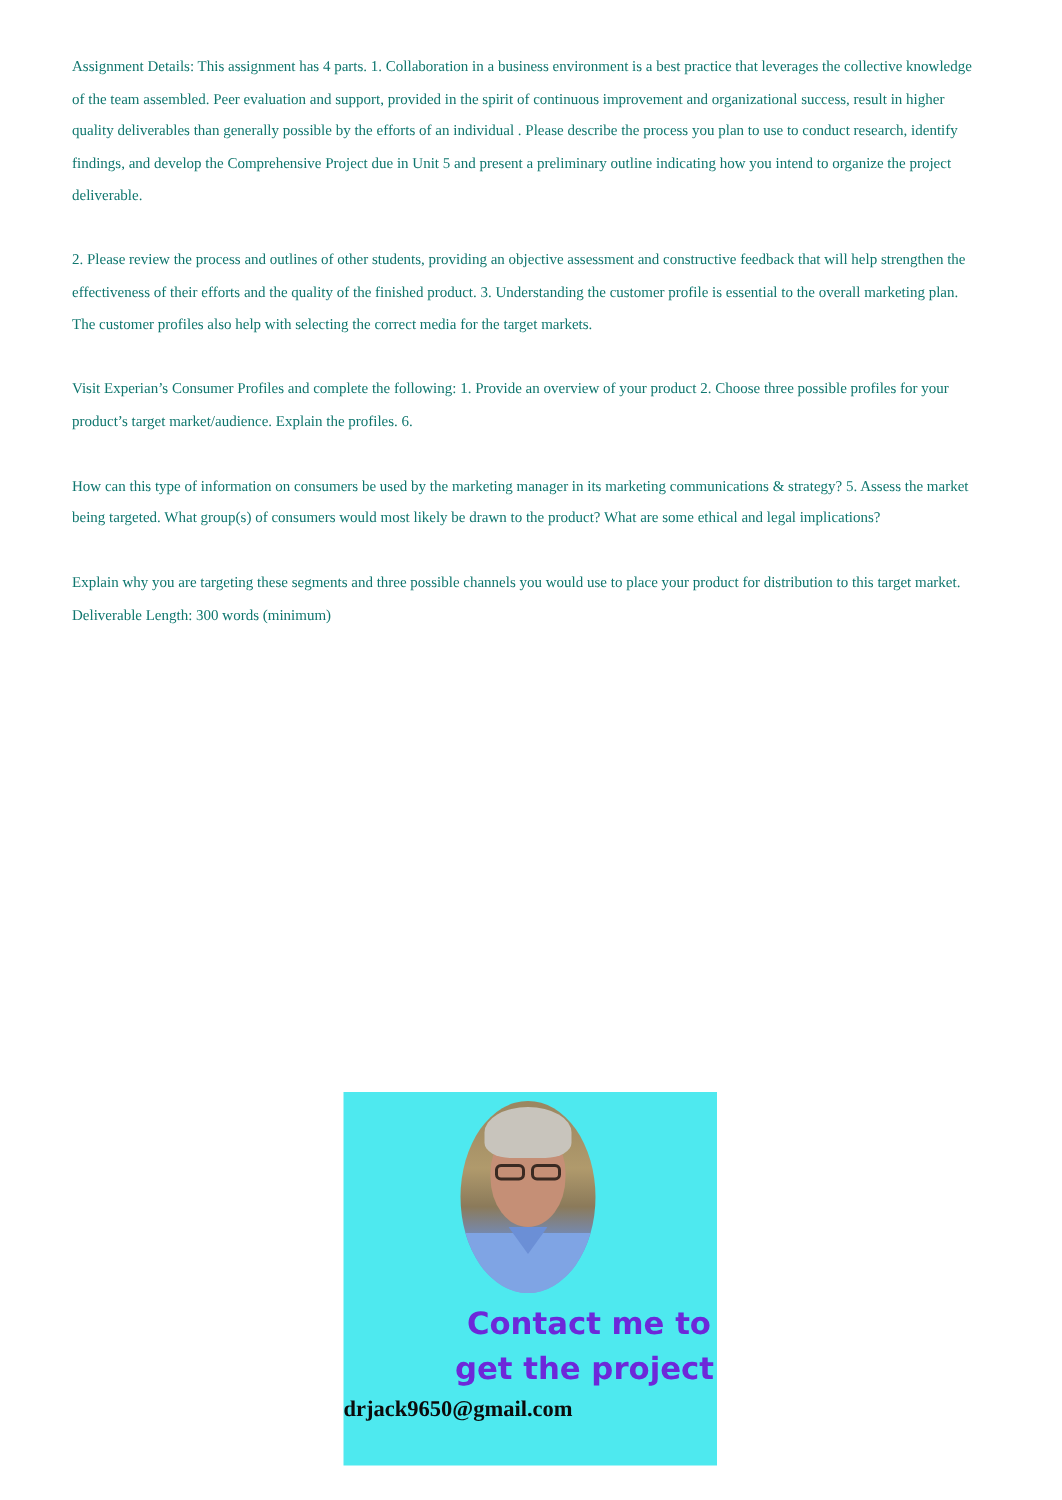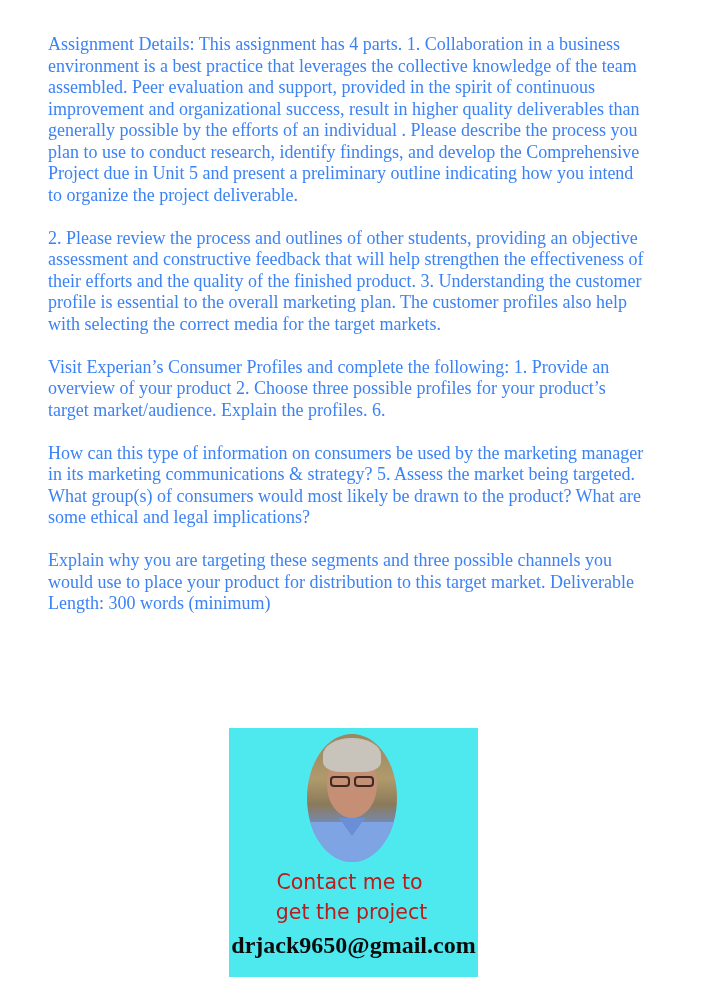--- a/index.html
+++ b/index.html
@@ -1,48 +1,48 @@
 <!DOCTYPE html>
 <html><head>
   <meta charset="utf-8">
   <style>
     html, body { margin: 0; padding: 0; background: #ffffff; }
     body { width: 708px; height: 1000px; position: relative; overflow: hidden; }
     .doc {
       position: absolute; left: 48px; top: 34px; width: 600px;
       font-family: "Liberation Serif", "DejaVu Serif", serif;
-      font-size: 18px; line-height: 21.5px; color: #3b82f6;
+      font-size: 10px; line-height: 21.5px; color: #0f766e;
     }
     .doc p { margin: 0 0 21.5px 0; }
     .promo {
       position: absolute; left: 229px; top: 728px; width: 249px; height: 249px;
       background: #4ee9ef;
     }
     .portrait {
       position: absolute; left: 78px; top: 6px; width: 90px; height: 128px;
       border-radius: 50%; overflow: hidden;
       background: linear-gradient(180deg, #9a8660 0%, #b09a6c 35%, #8b7a5a 55%, #6d8fd0 75%, #7ea3e0 100%);
     }
     .portrait .hair { position:absolute; left:16px; top:4px; width:58px; height:34px; border-radius:50% 50% 30% 30%; background:#c8c4bc; }
     .portrait .face { position:absolute; left:20px; top:18px; width:50px; height:66px; border-radius:45% 45% 50% 50%; background:#c58f76; }
     .portrait .glasses { position:absolute; left:20px; top:42px; width:50px; height:12px; }
     .portrait .glasses span { position:absolute; top:0; width:20px; height:11px; border:2px solid #3a2a22; border-radius:4px; box-sizing:border-box; }
     .portrait .shirt { position:absolute; left:0; top:88px; width:90px; height:40px; background:#7fa4e4; }
     .portrait .collar { position:absolute; left:32px; top:84px; width:26px; height:18px; background:#6b8fd6; clip-path: polygon(0 0,50% 100%,100% 0); }
     .promo-line {
-      position: absolute; left: 0; width: 249px; text-align: center;
-      font-family: "DejaVu Sans", "Liberation Sans", sans-serif; font-weight: normal;
-      font-size: 20.5px; color: #b91c1c;
+      position: absolute; left: 0; width: 249px; text-align: right;
+      font-family: "DejaVu Sans", "Liberation Sans", sans-serif; font-weight: bold;
+      font-size: 20.5px; color: #6d28d9;
     }
     .promo-l1 { top: 142px; left: -4px; }
     .promo-l2 { top: 172px; left: -2px; }
     .promo-email {
-      position: absolute; left: 0; top: 204px; width: 249px; text-align: center;
+      position: absolute; left: 0; top: 204px; width: 249px; text-align: left;
       font-family: "Liberation Serif", "DejaVu Serif", serif; font-weight: bold;
-      font-size: 24px; color: #0b0b0b;
+      font-size: 15px; color: #0b0b0b;
     }
   </style>
 </head>
 <body>
 
 <div class="doc">
   <p>Assignment Details: This assignment has 4 parts. 1. Collaboration in a business environment is a best practice that leverages the collective knowledge of the team assembled. Peer evaluation and support, provided in the spirit of continuous improvement and organizational success, result in higher quality deliverables than generally possible by the efforts of an individual . Please describe the process you plan to use to conduct research, identify findings, and develop the Comprehensive Project due in Unit 5 and present a preliminary outline indicating how you intend to organize the project deliverable.</p>
   <p>2. Please review the process and outlines of other students, providing an objective assessment and constructive feedback that will help strengthen the effectiveness of their efforts and the quality of the finished product. 3. Understanding the customer profile is essential to the overall marketing plan. The customer profiles also help with selecting the correct media for the target markets.</p>
   <p>Visit Experian’s Consumer Profiles and complete the following: 1. Provide an overview of your product 2. Choose three possible profiles for your product’s target market/audience. Explain the profiles. 6.</p>
   <p>How can this type of information on consumers be used by the marketing manager in its marketing communications &amp; strategy? 5. Assess the market being targeted. What group(s) of consumers would most likely be drawn to the product? What are some ethical and legal implications?</p>

